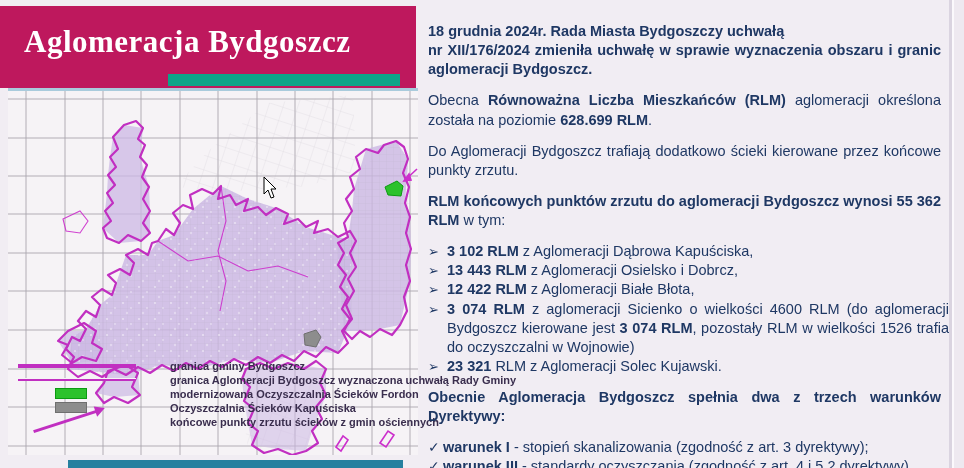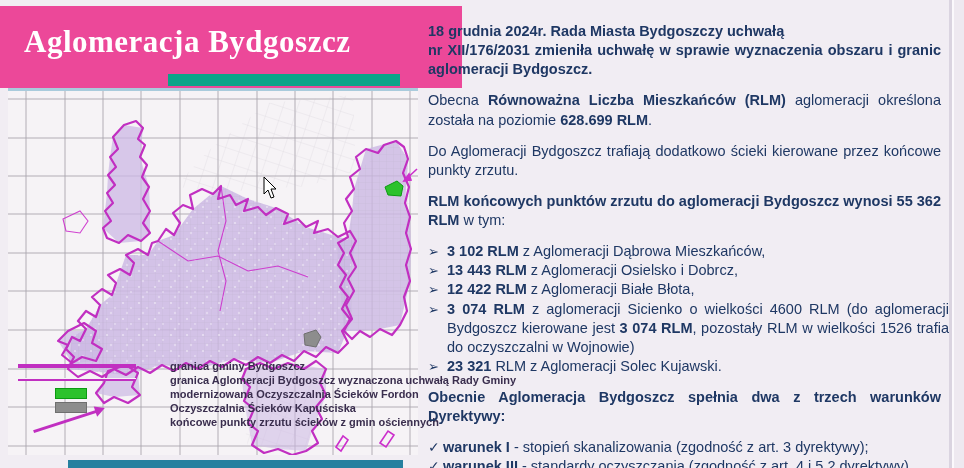--- a/index.html
+++ b/index.html
@@ -3,22 +3,22 @@
 <meta charset="utf-8">
 <style>
   html,body{margin:0;padding:0;}
   body{
     width:964px;height:468px;overflow:hidden;position:relative;
     background:#f1edf3;
     font-family:"Liberation Sans",sans-serif;
   }
   
   .header{
-    position:absolute;left:0;top:6px;width:462px;height:82px;
-    background:#ec4899;
+    position:absolute;left:0;top:6px;width:416px;height:82px;
+    background:#be185d;
   }
   .header-title{
     color:#ffffff;font-family:"Liberation Serif",serif;font-weight:bold;
     font-size:31px;padding:18px 0 0 24px;letter-spacing:.5px;white-space:nowrap;
   }
   .green-bar{
     position:absolute;left:168px;top:74px;width:232px;height:12px;
     background:#0ca489;
   }
   
@@ -172,28 +172,28 @@
           <div class="lg-label">końcowe punkty zrzutu ścieków z gmin ościennych</div>
         </div>
       </div>
   </div>
 </div>
 
 <div class="bottom-bar"></div>
 <div class="right-strip"></div>
 
 <div class="info-panel">
-    <p><span class="b">18 grudnia 2024r. Rada Miasta Bydgoszczy uchwałą</span><br><span class="b">nr XII/176/2031 zmieniła uchwałę w sprawie wyznaczenia obszaru i granic aglomeracji Bydgoszcz.</span></p>
+    <p><span class="b">18 grudnia 2024r. Rada Miasta Bydgoszczy uchwałą</span><br><span class="b">nr XII/176/2024 zmieniła uchwałę w sprawie wyznaczenia obszaru i granic aglomeracji Bydgoszcz.</span></p>
     <p><span>Obecna </span><span class="b">Równoważna Liczba Mieszkańców (RLM)</span><span> aglomeracji określona została na poziomie </span><span class="b">628.699 RLM</span><span>.</span></p>
     <p><span>Do Aglomeracji Bydgoszcz trafiają dodatkowo ścieki kierowane przez końcowe punkty zrzutu.</span></p>
     <p><span class="b">RLM końcowych punktów zrzutu do aglomeracji Bydgoszcz wynosi 55 362 RLM</span><span> w tym:</span></p>
     <div class="bullet-group">
       <div class="bullet">
         <span class="marker">➢</span>
-        <div class="bullet-text"><span class="b">3 102 RLM</span><span> z Aglomeracji Dąbrowa Mieszkańców,</span></div>
+        <div class="bullet-text"><span class="b">3 102 RLM</span><span> z Aglomeracji Dąbrowa Kapuściska,</span></div>
       </div>
       <div class="bullet">
         <span class="marker">➢</span>
         <div class="bullet-text"><span class="b">13 443 RLM</span><span> z Aglomeracji Osielsko i Dobrcz,</span></div>
       </div>
       <div class="bullet">
         <span class="marker">➢</span>
         <div class="bullet-text"><span class="b">12 422 RLM</span><span> z Aglomeracji Białe Błota,</span></div>
       </div>
       <div class="bullet">

